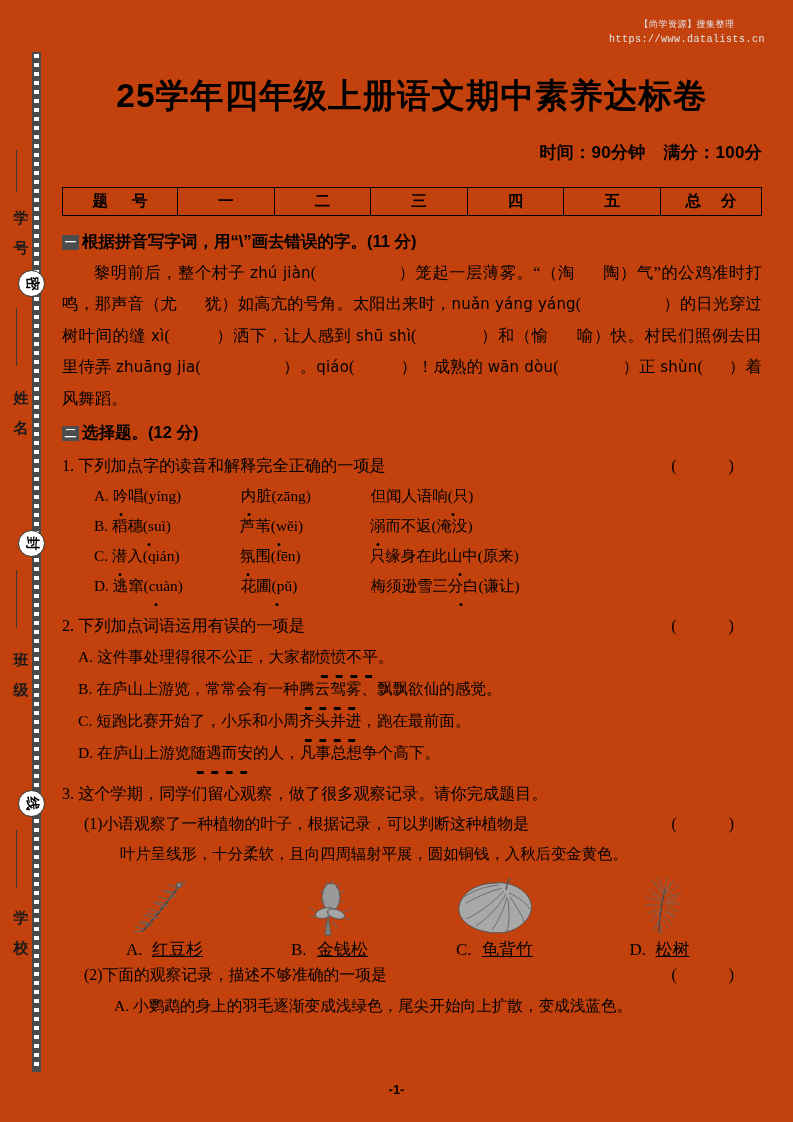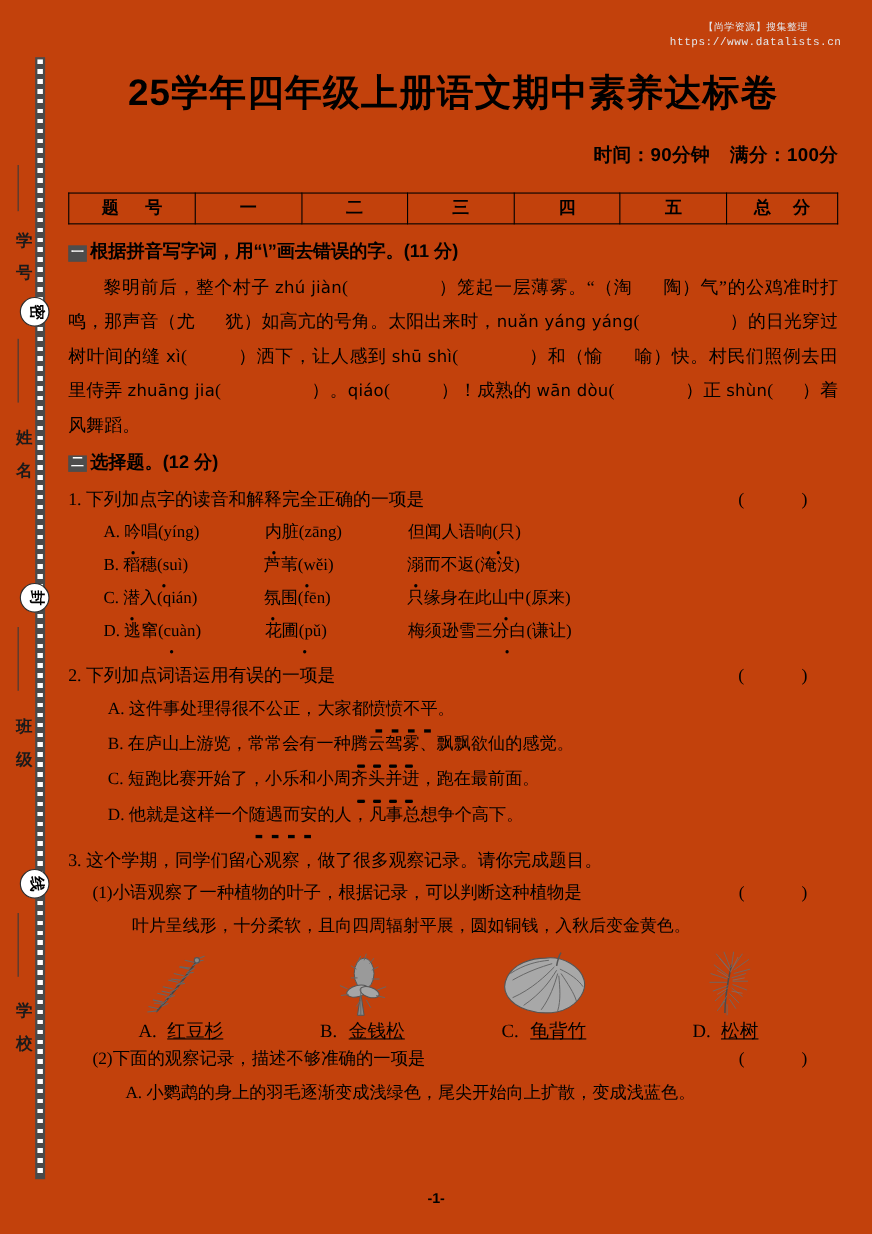--- a/index.html
+++ b/index.html
@@ -106,21 +106,21 @@
     text-align: center;
     transform: rotate(90deg);
     z-index: 4;
     font-family: "Liberation Serif", serif;
   }
 
   
   .content {
     position: absolute;
     left: 62px;
-    top: 0;
+    top: 12px;
     width: 700px;
   }
 
   h1.title {
     margin: 0;
     padding-top: 62px;
     font-family: "Liberation Sans", sans-serif;
     font-weight: 700;
     font-size: 33.5px;
     letter-spacing: 1px;
@@ -251,21 +251,21 @@
     height: 3px;
     background-image: radial-gradient(circle, #000 45%, transparent 46%);
     background-size: 25% 100%;
     background-repeat: repeat-x;
   }
 
   .sent {
     font-family: "Liberation Serif", serif;
     font-size: 15.6px;
     line-height: 32px;
-    margin-left: 36px;
+    margin-left: 16px;
   }
 
   .subq {
     font-family: "Liberation Serif", serif;
     font-size: 15.8px;
     line-height: 30px;
     margin-left: 22px;
     position: relative;
     white-space: nowrap;
   }
@@ -418,21 +418,21 @@
       <div class="sent">
         <span>B.</span>
         <span>在庐山上游览，常常会有一种</span><span class="dt4">腾云驾雾</span><span>、飘飘欲仙的感觉。</span>
       </div>
       <div class="sent">
         <span>C.</span>
         <span>短跑比赛开始了，小乐和小周</span><span class="dt4">齐头并进</span><span>，跑在最前面。</span>
       </div>
       <div class="sent">
         <span>D.</span>
-        <span>他就是这样一个</span><span class="dt4">随遇而安</span><span>的人，凡事总想争个高下。</span>
+        <span>在庐山上游览</span><span class="dt4">随遇而安</span><span>的人，凡事总想争个高下。</span>
       </div>
 
       <div class="q-line" style="margin-top:10px;">
         <span>3.</span>&nbsp;<span>这个学期，同学们留心观察，做了很多观察记录。请你完成题目。</span>
       </div>
 
       <div class="subq">
         <span>(1)</span><span>小语观察了一种植物的叶子，根据记录，可以判断这种植物是</span>
         <span class="brk">(  )</span>
       </div>

